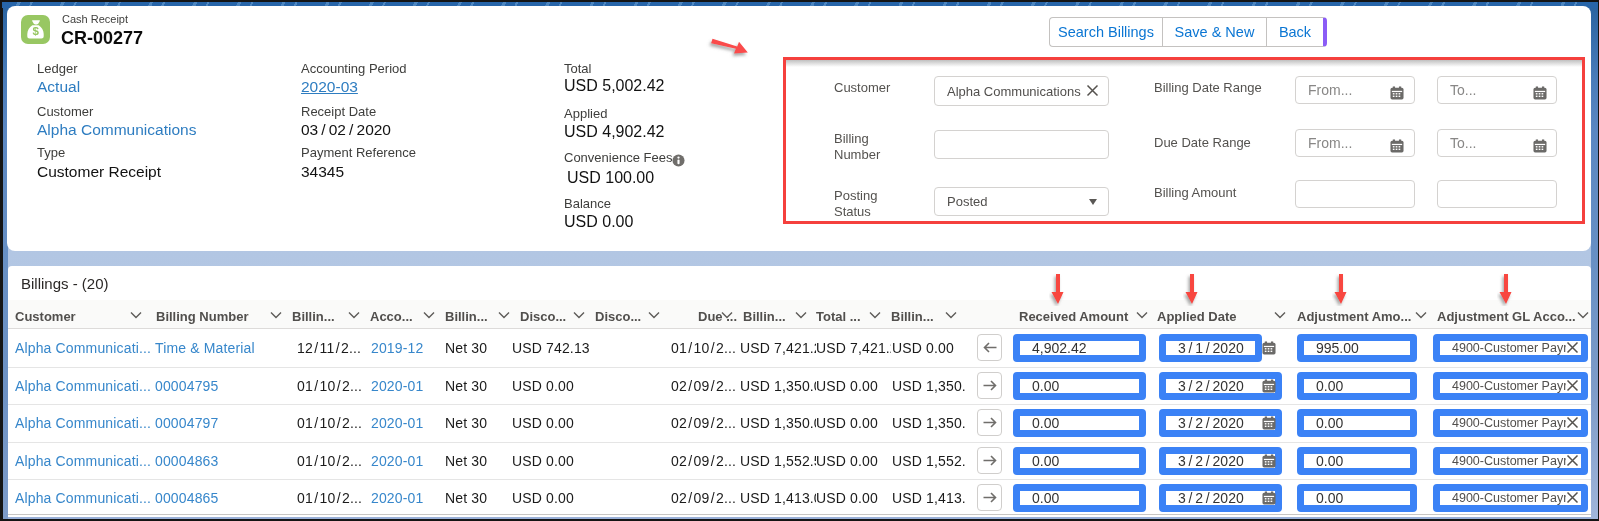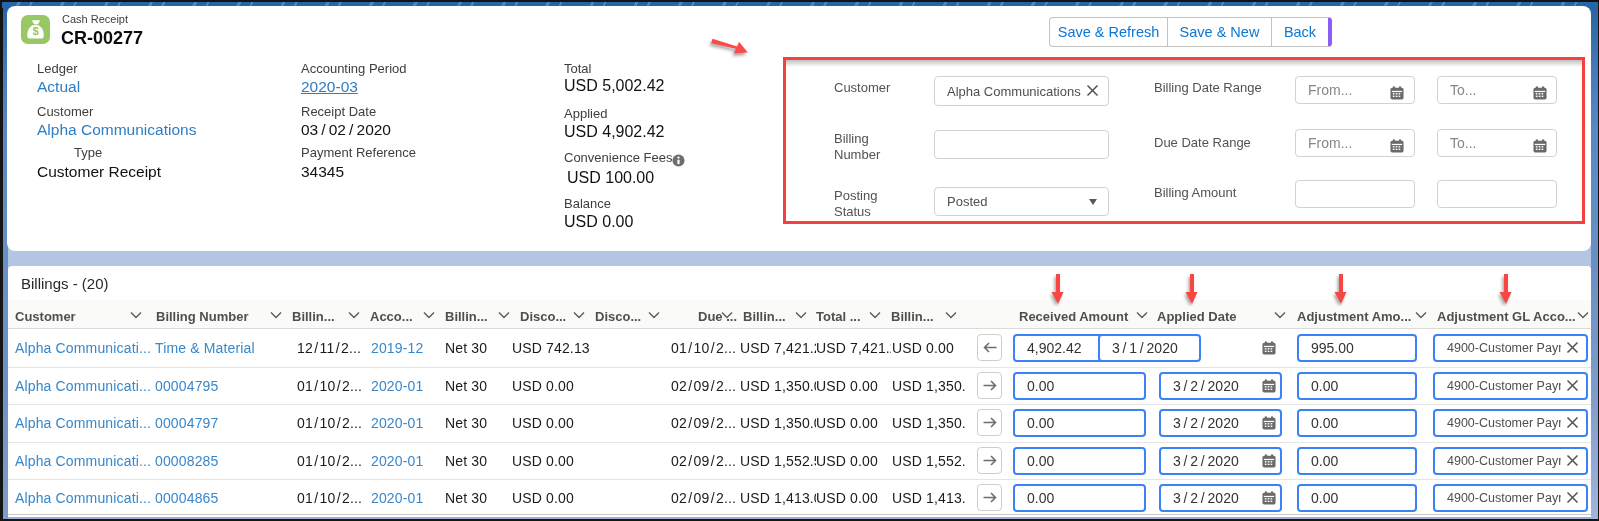--- a/index.html
+++ b/index.html
@@ -33,21 +33,21 @@
     background:linear-gradient(180deg,rgba(90,90,90,0.38),rgba(120,120,120,0)); }
   .input { position:absolute; border:1px solid #d4d2d0; border-radius:4px; background:#fff; }
   .ph { color:#888786; font-size:14px; }
   .itext { color:#514f4d; font-size:13px; }
   .flbl { font-size:13px; color:#54524f; line-height:15.5px; }
   
   .th { position:absolute; font-size:13px; font-weight:bold; color:#514f4d; white-space:nowrap; }
   .td { position:absolute; font-size:14px; letter-spacing:0.15px; color:#1b1b1b; white-space:nowrap; overflow:hidden; }
   .tdl { color:#3787cb; }
   .rowline { position:absolute; left:8px; width:1583px; height:1px; background:#e5e5e5; }
-  .cellinput { position:absolute; border:2px solid #3b82f6; border-radius:4px; background:#fff;
+  .cellinput { position:absolute; border:7px solid #3b82f6; border-radius:4px; background:#fff;
     font-size:14px; color:#333; display:flex; align-items:center; padding-left:12px; }
   .arrbtn { position:absolute; width:25px; height:27px; border:1px solid #d0cecc; border-radius:4px;
     background:#fff; color:#55524e; display:flex; align-items:center; justify-content:center; font-size:15px; }
   svg { display:block; }
   .chev { position:absolute; }
 </style>
 </head>
 <body>
 <div id="frame"></div>
 <div id="lband"></div>
@@ -60,30 +60,30 @@
   <svg width="29" height="29" viewBox="0 0 29 29">
     <path d="M10.8 5.2 h7.4 c0.6 0 0.9 0.6 0.5 1.1 l-1.5 2.5 c-0.6 1 -3.8 1 -4.4 0 l-1.5 -2.5 c-0.4 -0.5 -0.1 -1.1 0.5 -1.1 z" fill="#fff"></path>
     <path d="M11.3 10.2 h6.4 c3 1.9 5 5.3 5 8.7 v2.4 c0 1.3 -1 2.3 -2.3 2.3 h-11.8 c-1.3 0 -2.3 -1 -2.3 -2.3 v-2.4 c0 -3.4 2 -6.8 5 -8.7 z" fill="#fff"></path>
     <text x="14.6" y="20.2" font-size="11.5" font-weight="bold" fill="#98c763" text-anchor="middle" font-family="Liberation Sans">$</text>
   </svg>
 </div>
 <div class="abs" style="left:62px; top:13px; font-size:11px; color:#3e3e3c;">Cash Receipt</div>
 <div class="abs" style="left:61px; top:28px; font-size:18px; font-weight:bold; color:#0b0b0b;">CR-00277</div>
 
 <div class="btngrp">
-  <div class="btn" style="width:118px;">Save &amp; Refresh</div>
+  <div class="btn" style="width:113px;">Search Billings</div>
   <div class="btn" style="width:104px;">Save &amp; New</div>
   <div class="btn" style="width:61px;">Back</div>
 </div>
 
 <div class="lbl" style="left:37px; top:61px;">Ledger</div>
 <div class="val link" style="left:37px; top:78px;">Actual</div>
 <div class="lbl" style="left:37px; top:104px;">Customer</div>
 <div class="val link" style="left:37px; top:121px;">Alpha Communications</div>
-<div class="lbl" style="left:37px; top:145px;margin-left:37px;">Type</div>
+<div class="lbl" style="left:37px; top:145px;">Type</div>
 <div class="val" style="left:37px; top:163px;">Customer Receipt</div>
 
 <div class="lbl" style="left:301px; top:61px;">Accounting Period</div>
 <div class="val link" style="left:301px; top:78px;text-decoration:underline;">2020-03</div>
 <div class="lbl" style="left:301px; top:104px;">Receipt Date</div>
 <div class="val" style="left:301px; top:121px;">03 / 02 / 2020</div>
 <div class="lbl" style="left:301px; top:145px;">Payment Reference</div>
 <div class="val" style="left:301px; top:163px;">34345</div>
 
 <div class="lbl" style="left:564px; top:61px;">Total</div>
@@ -309,21 +309,21 @@
     <div class="td" style="left:671px; top:340px;">01 / 10 / 2...</div>
     <div class="td" style="left:740px; top:340px; width:76px;">USD 7,421.25</div>
     <div class="td" style="left:816px; top:340px; width:75px;">USD 7,421.25</div>
     <div class="td" style="left:892px; top:340px; width:73px;">USD 0.00</div>
     <div class="arrbtn" style="left:977px; top:334px;">
       <svg width="16" height="13" viewBox="0 0 16 13">
         <path d="M14.5 6.5 H2.5 M7 2 L2.5 6.5 L7 11" fill="none" stroke="#706e6b" stroke-width="1.6"></path>
       </svg>
     </div>
     <div class="cellinput" style="left:1013px; top:334px; width:133px; height:28px;">4,902.42</div>
-    <div class="cellinput" style="left:1098px; top:334px; width:103px; height:28px;">3 / 1 / 2020</div>
+    <div class="cellinput" style="left:1159px; top:334px; width:103px; height:28px;">3 / 1 / 2020</div>
     <div class="abs" id="calr0" style="left:1262px; top:341px;">
       <svg width="14" height="14" viewBox="0 0 15 15">
     <rect x="3" y="0.5" width="2.4" height="3" fill="#6b6a68"></rect>
     <rect x="9.6" y="0.5" width="2.4" height="3" fill="#6b6a68"></rect>
     <rect x="0.5" y="2" width="14" height="12.5" rx="1.8" fill="#6b6a68"></rect>
     <rect x="2" y="5.2" width="11" height="1.3" fill="#fff"></rect>
     <g fill="#fff">
       <rect x="3" y="7.6" width="1.8" height="1.5"></rect>
           <rect x="6.1" y="7.6" width="1.8" height="1.5"></rect>
           <rect x="9.2" y="7.6" width="1.8" height="1.5"></rect>
@@ -417,21 +417,21 @@
     </div>
     <div class="cellinput" style="left:1297px; top:409px; width:120px; height:28px;">0.00</div>
     <div class="cellinput" style="left:1433px; top:409px; width:155px; height:28px;">
       <span style="display:inline-block; width:114px; overflow:hidden; white-space:nowrap; font-size:12.5px; color:#514f4d;">4900-Customer Payn</span>
     </div>
     <svg class="abs" style="left:1566px; top:416px;" width="13" height="13" viewBox="0 0 13 13">
       <path d="M1.5 1.5 L11.5 11.5 M11.5 1.5 L1.5 11.5" stroke="#55524e" stroke-width="1.5"></path>
     </svg>
     <div class="rowline" style="top:441.5px;"></div>
     <div class="td tdl" style="left:15px; top:452.5px; width:142px;">Alpha Communicati...</div>
-    <div class="td tdl" style="left:155px; top:452.5px;">00008285</div>
+    <div class="td tdl" style="left:155px; top:452.5px;">00004863</div>
     <div class="td" style="left:297px; top:452.5px;">01 / 10 / 2...</div>
     <div class="td tdl" style="left:371px; top:452.5px;">2020-01</div>
     <div class="td" style="left:445px; top:452.5px;">Net 30</div>
     <div class="td" style="left:512px; top:452.5px;">USD 0.00</div>
     <div class="td" style="left:671px; top:452.5px;">02 / 09 / 2...</div>
     <div class="td" style="left:740px; top:452.5px; width:76px;">USD 1,552.50</div>
     <div class="td" style="left:816px; top:452.5px; width:75px;">USD 0.00</div>
     <div class="td" style="left:892px; top:452.5px; width:73px;">USD 1,552.50</div>
     <div class="arrbtn" style="left:977px; top:446.5px;">
       <svg width="16" height="13" viewBox="0 0 16 13">

